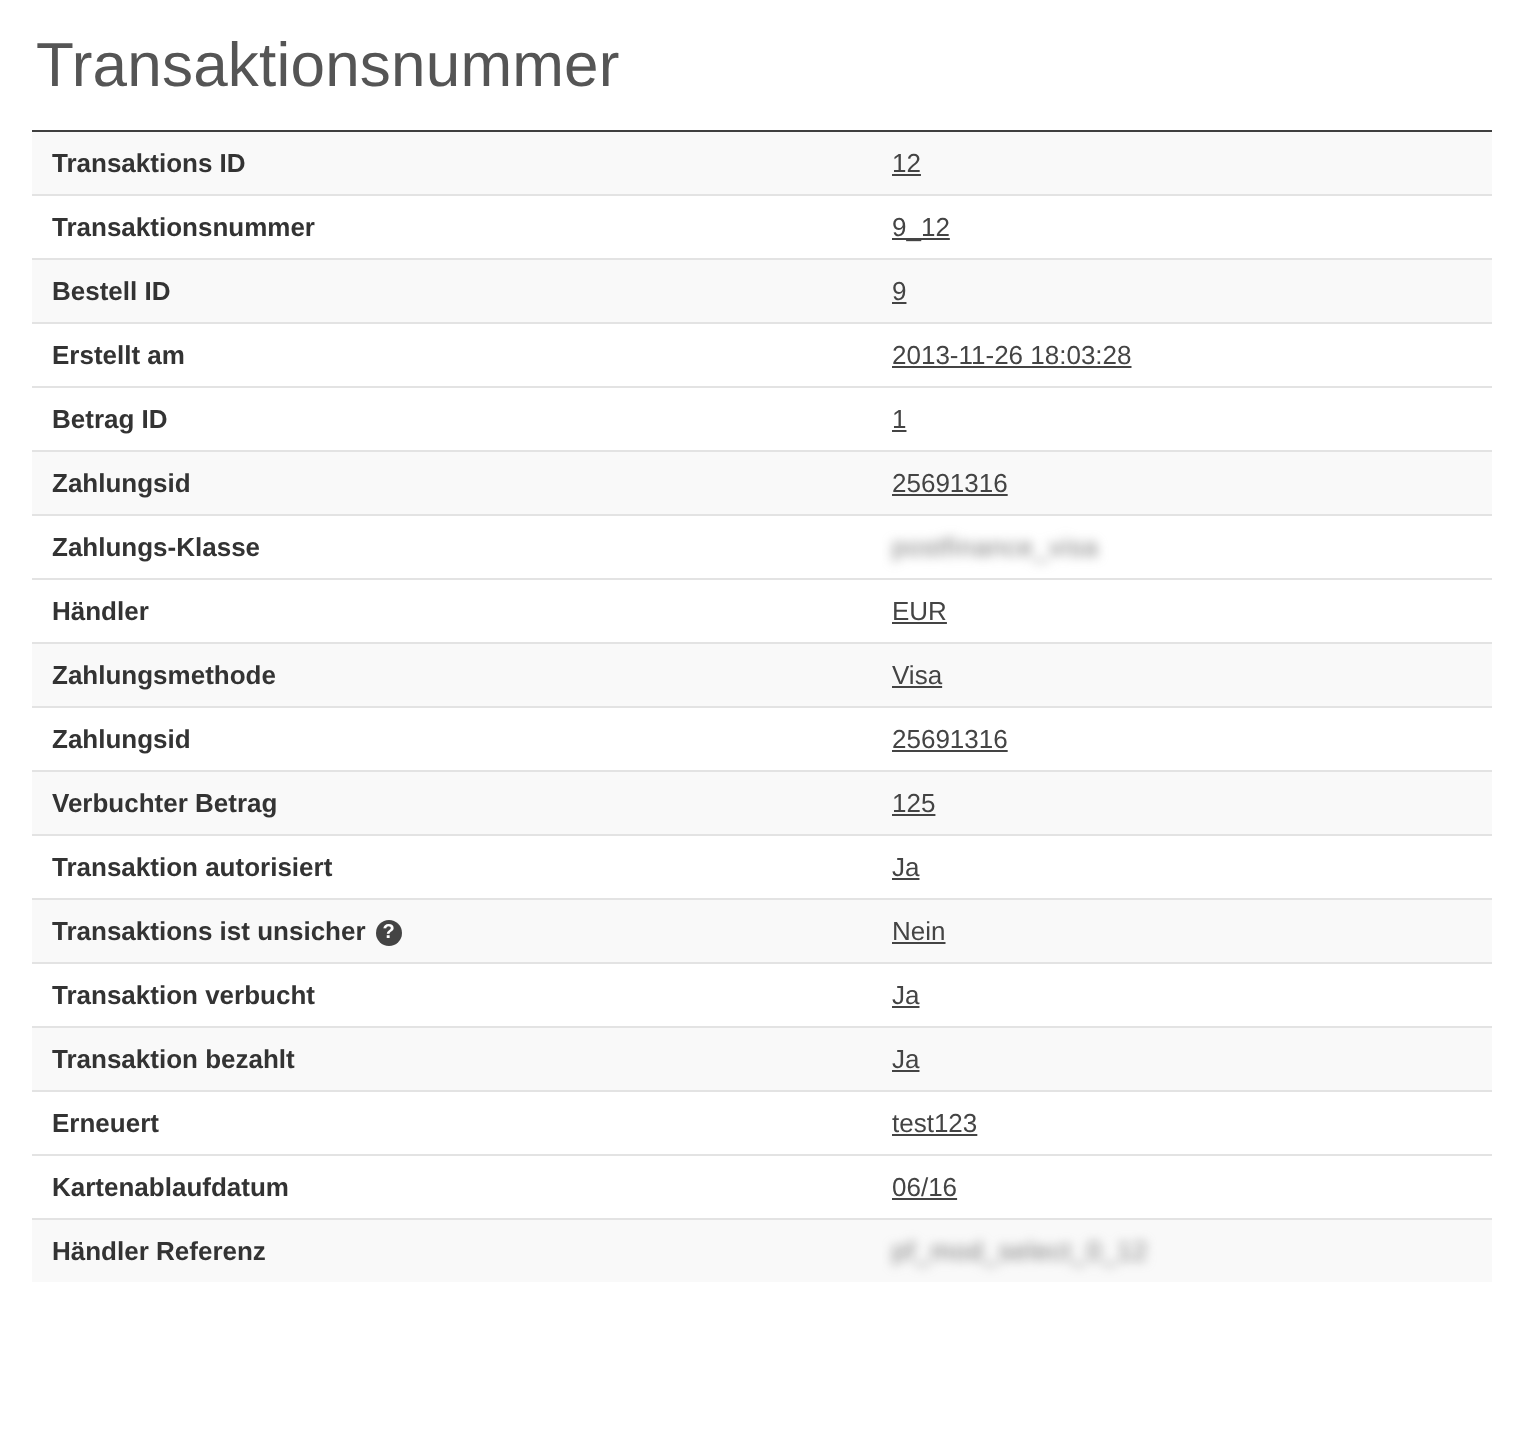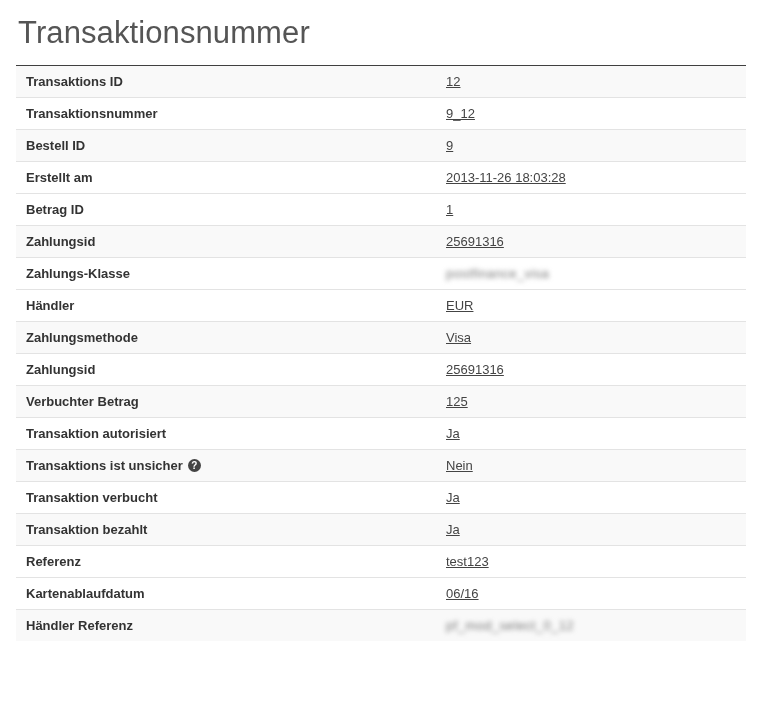--- a/index.html
+++ b/index.html
@@ -148,21 +148,21 @@
         </tr>
         <tr class="row-plain">
           <td class="label-cell"><span class="label-inner">Transaktion verbucht</span></td>
           <td class="value-cell"><span>Ja</span></td>
         </tr>
         <tr class="row-striped">
           <td class="label-cell"><span class="label-inner">Transaktion bezahlt</span></td>
           <td class="value-cell"><span>Ja</span></td>
         </tr>
         <tr class="row-plain">
-          <td class="label-cell"><span class="label-inner">Referenz</span></td>
+          <td class="label-cell"><span class="label-inner">Erneuert</span></td>
           <td class="value-cell"><span>test123</span></td>
         </tr>
         <tr class="row-plain">
           <td class="label-cell"><span class="label-inner">Kartenablaufdatum</span></td>
           <td class="value-cell"><span>06/16</span></td>
         </tr>
         <tr class="row-striped">
           <td class="label-cell"><span class="label-inner">Händler Referenz</span></td>
           <td class="value-cell"><span class="blurred">pf_mod_select_0_12</span></td>
         </tr>

